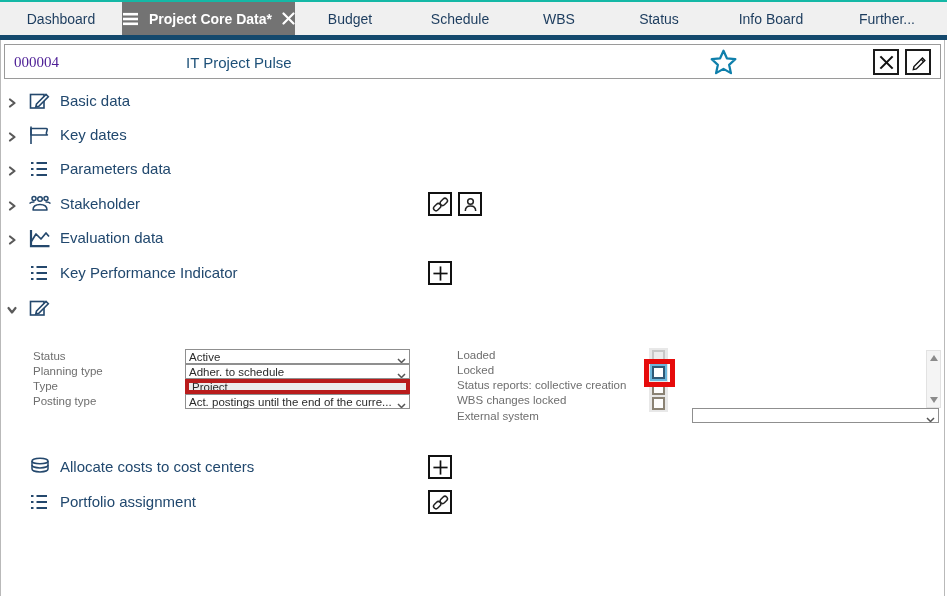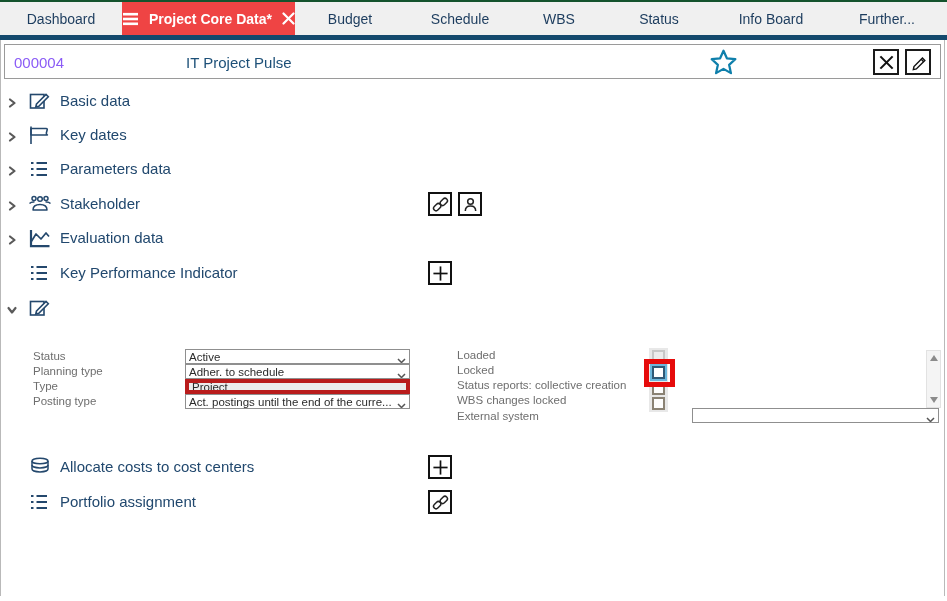--- a/index.html
+++ b/index.html
@@ -2,35 +2,35 @@
 <html><head>
 <meta charset="utf-8">
 <style>
   * { box-sizing: border-box; margin: 0; padding: 0; }
   html,body { width:947px; height:601px; }
   body { font-family:"Liberation Sans", sans-serif; background:#fff; position:relative; overflow:hidden; }
   .page { position:absolute; inset:0; width:947px; height:601px; }
 
   
   .topbar { position:absolute; top:0; left:0; width:947px; height:35px;
-            background:#f0f0f0; border-top:2px solid #14532d; display:flex; }
+            background:#f0f0f0; border-top:2px solid #14b8a6; display:flex; }
   .tab { display:flex; align-items:center; justify-content:center;
          font-size:14px; color:#1c3c5e; cursor:default; white-space:nowrap; }
-  .tab.active { background:#ef4444; color:#fff; font-weight:bold; gap:10px; }
+  .tab.active { background:#737373; color:#fff; font-weight:bold; gap:10px; }
   .navy-strip { position:absolute; top:35px; left:0; width:947px; height:5px; background:#14496d; }
 
   
   .content { position:absolute; top:40px; left:0; width:947px; height:561px; background:#fff; }
   .edge-l { position:absolute; left:0; top:0; width:1px; height:556px; background:#b9b9b9; }
   .edge-r { position:absolute; left:944px; top:0; width:1px; height:556px; background:#b9b9b9; }
 
   
   .header-box { position:absolute; top:4px; left:4px; width:937px; height:35px;
                 border:1px solid #9a9a9a; background:#fff; }
-  .proj-id { position:absolute; left:9px; top:9px; font-size:15px; color:#8b5cf6; }
+  .proj-id { position:absolute; left:9px; top:9px; font-size:15px; color:#4c1d95;font-family:Liberation Serif, serif; }
   .proj-title { position:absolute; left:181px; top:9px; font-size:15px; color:#1d5078; }
   .star { position:absolute; left:705px; top:4px; cursor:pointer; }
   .icon-btn { position:absolute; top:4px; width:26px; height:26px; border:2px solid #1a1a1a;
               background:#fff; display:flex; align-items:center; justify-content:center; cursor:pointer; }
   .icon-btn.x-btn { right:41px; }
   .icon-btn.pencil-btn { right:9px; }
 
   
   .row { position:absolute; left:0; width:940px; height:34px; cursor:pointer; }
   .chev { position:absolute; left:6px; top:11px; }

